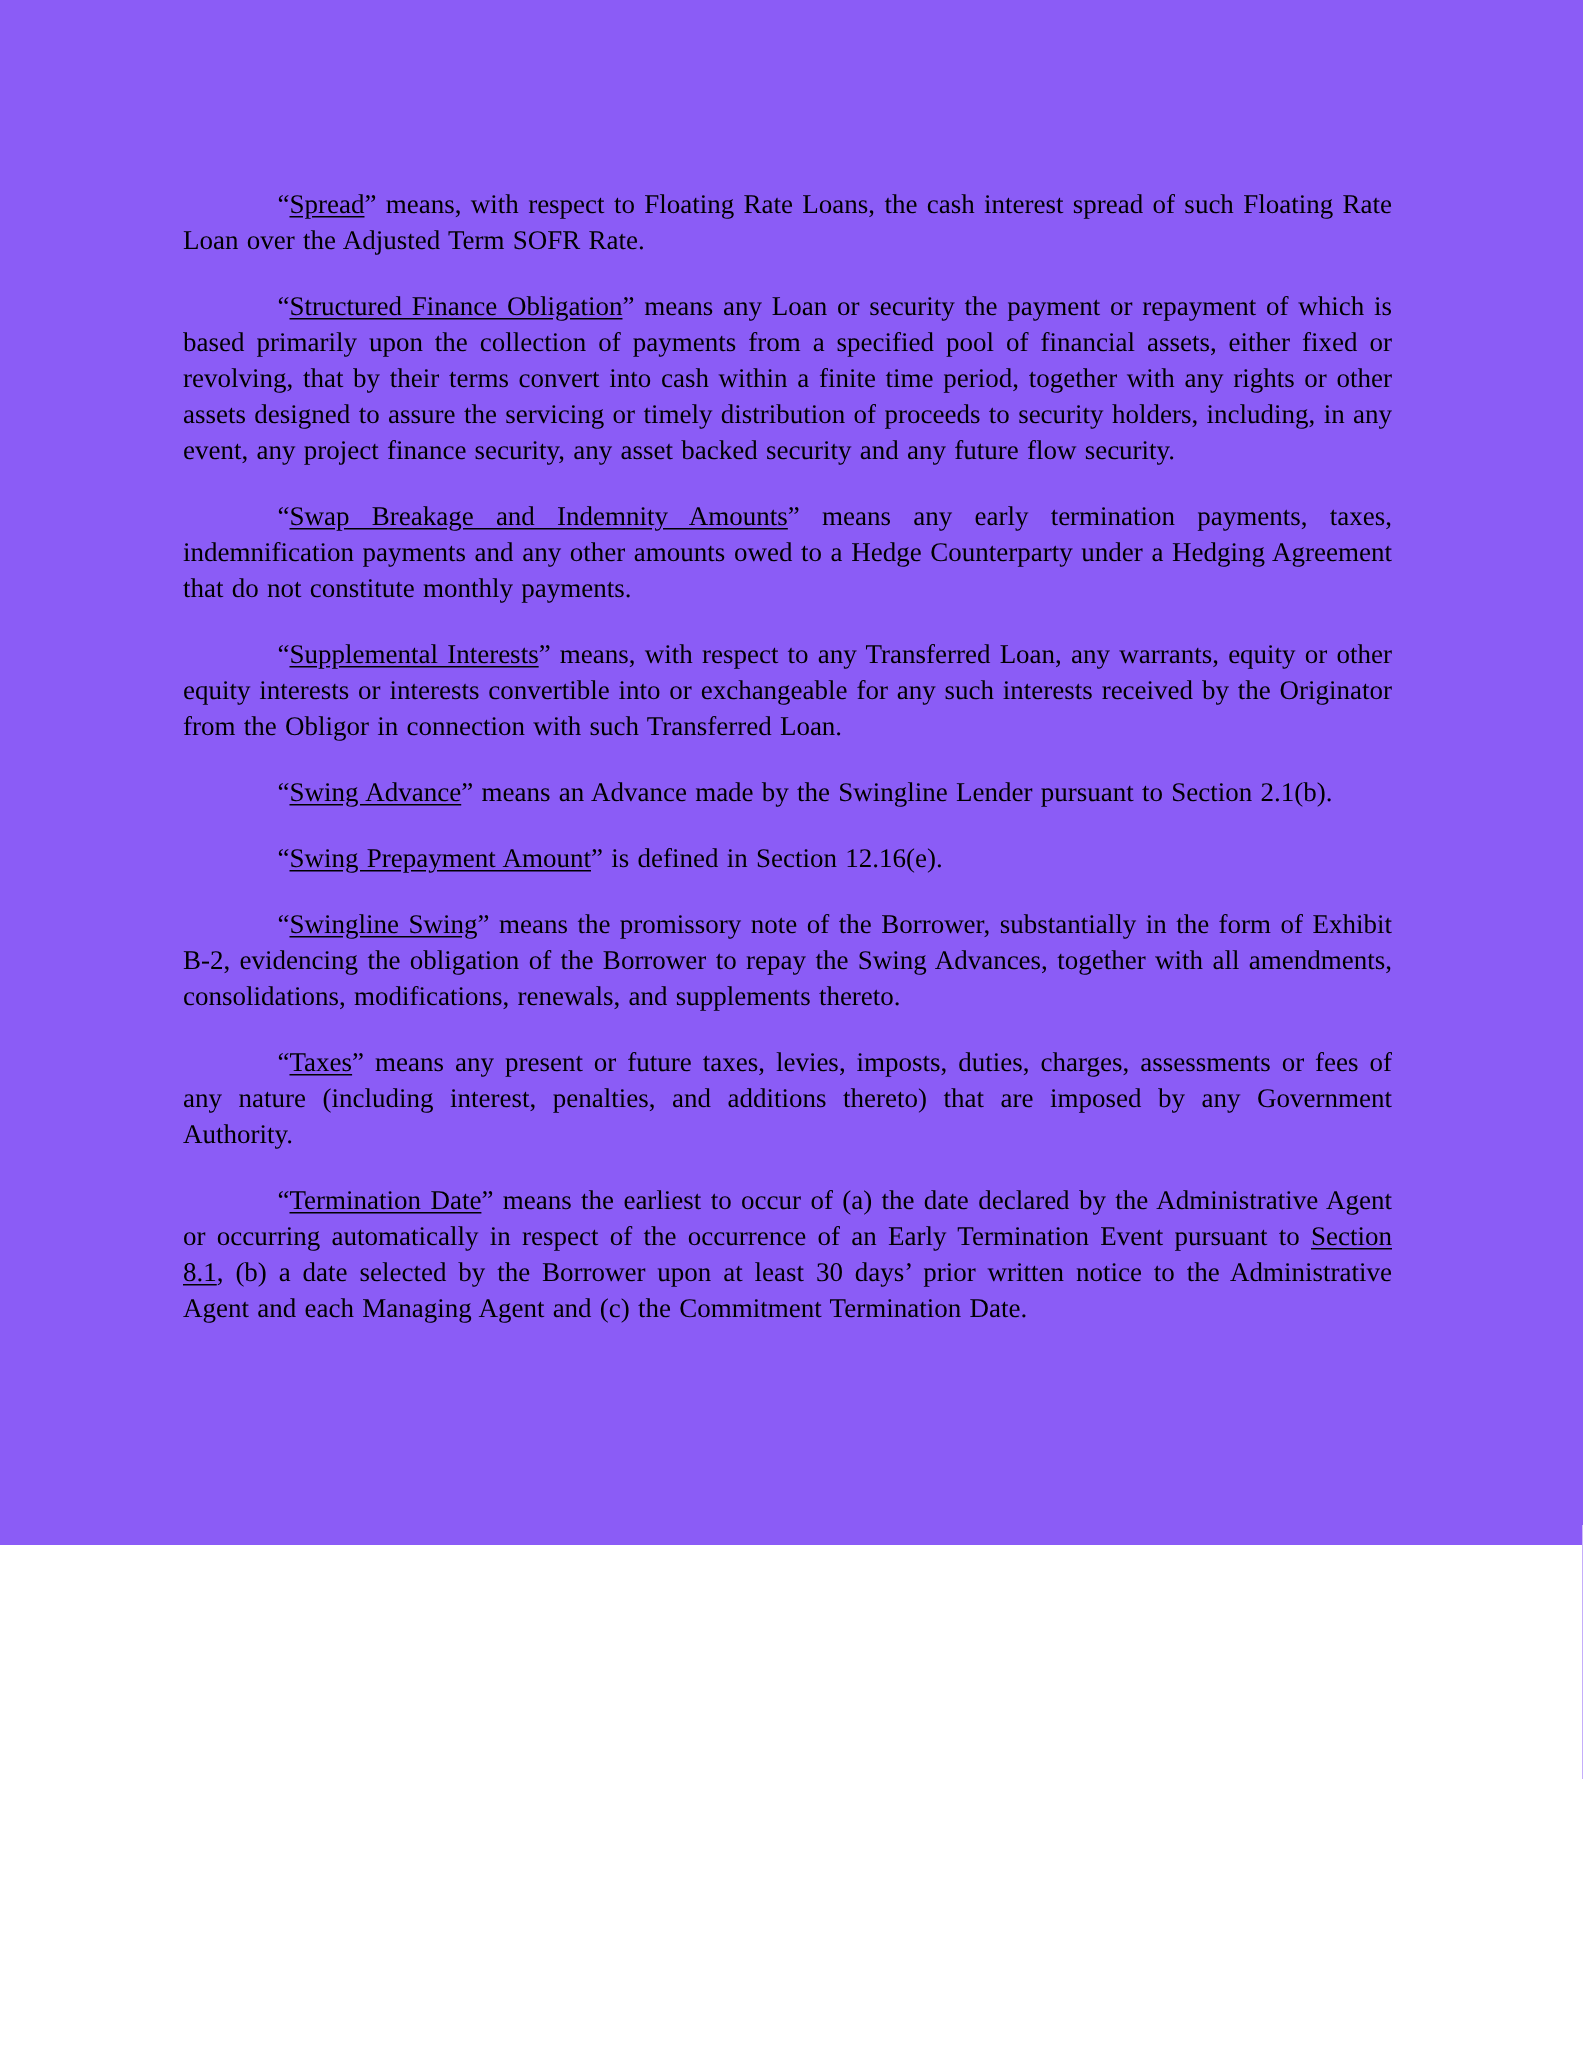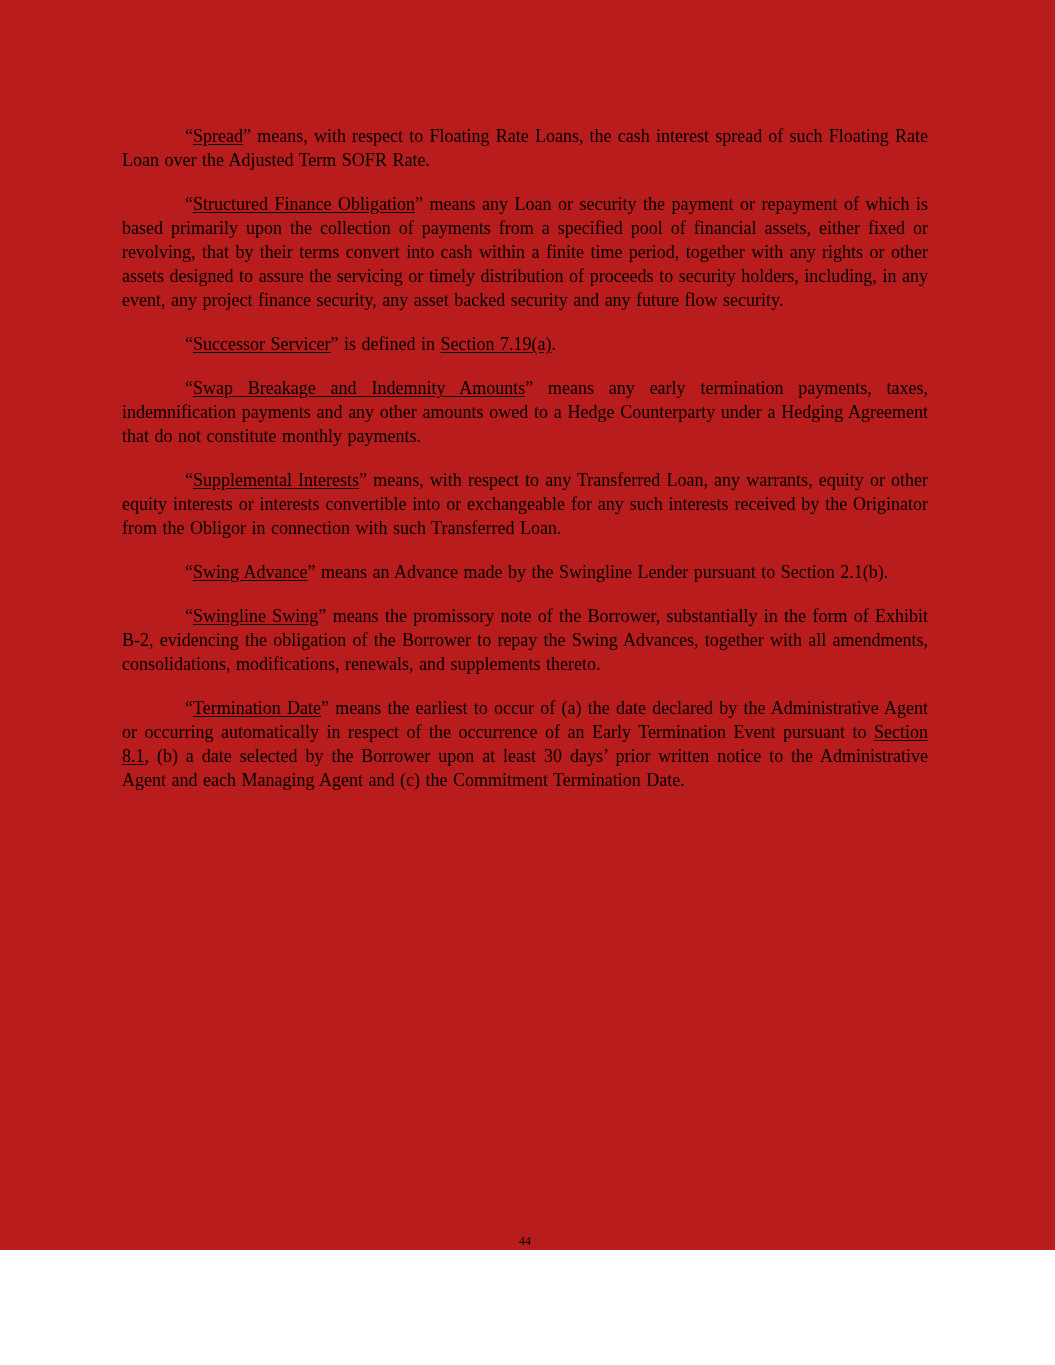--- a/index.html
+++ b/index.html
@@ -3,22 +3,22 @@
 <meta charset="utf-8">
 <style>
   html, body {
     margin: 0;
     padding: 0;
     background: #ffffff;
   }
   .page {
     position: relative;
     width: 1055px;
-    height: 1250px;
-    background: #b91c1c;
+    height: 1030px;
+    background: #8b5cf6;
     color: #000000;
     font-family: "Liberation Serif", "DejaVu Serif", serif;
     overflow: hidden;
   }
   .doc-body {
     position: absolute;
     left: 122px;
     top: 124px;
     width: 806px;
   }
@@ -44,21 +44,22 @@
     line-height: 24px;
   }
 </style>
 </head>
 <body>
 
 <div class="page">
   <div class="doc-body">
       <p class="para"><span>“</span><span class="underlined">Spread</span><span>” means, with respect to Floating Rate Loans, the cash interest spread of such Floating Rate Loan over the Adjusted Term SOFR Rate.</span></p>
       <p class="para"><span>“</span><span class="underlined">Structured Finance Obligation</span><span>” means any Loan or security the payment or repayment of which is based primarily upon the collection of payments from a specified pool of financial assets, either fixed or revolving, that by their terms convert into cash within a finite time period, together with any rights or other assets designed to assure the servicing or timely distribution of proceeds to security holders, including, in any event, any project finance security, any asset backed security and any future flow security.</span></p>
-      <p class="para"><span>“</span><span class="underlined">Successor Servicer</span><span>” is defined in </span><span class="underlined">Section 7.19(a)</span><span>.</span></p>
       <p class="para"><span>“</span><span class="underlined">Swap Breakage and Indemnity Amounts</span><span>” means any early termination payments, taxes, indemnification payments and any other amounts owed to a Hedge Counterparty under a Hedging Agreement that do not constitute monthly payments.</span></p>
       <p class="para"><span>“</span><span class="underlined">Supplemental Interests</span><span>” means, with respect to any Transferred Loan, any warrants, equity or other equity interests or interests convertible into or exchangeable for any such interests received by the Originator from the Obligor in connection with such Transferred Loan.</span></p>
       <p class="para"><span>“</span><span class="underlined">Swing Advance</span><span>” means an Advance made by the Swingline Lender pursuant to Section 2.1(b).</span></p>
+      <p class="para"><span>“</span><span class="underlined">Swing Prepayment Amount</span><span>” is defined in Section 12.16(e).</span></p>
       <p class="para"><span>“</span><span class="underlined">Swingline Swing</span><span>” means the promissory note of the Borrower, substantially in the form of Exhibit B-2, evidencing the obligation of the Borrower to repay the Swing Advances, together with all amendments, consolidations, modifications, renewals, and supplements thereto.</span></p>
+      <p class="para"><span>“</span><span class="underlined">Taxes</span><span>” means any present or future taxes, levies, imposts, duties, charges, assessments or fees of any nature (including interest, penalties, and additions thereto) that are imposed by any Government Authority.</span></p>
       <p class="para"><span>“</span><span class="underlined">Termination Date</span><span>” means the earliest to occur of (a) the date declared by the Administrative Agent or occurring automatically in respect of the occurrence of an Early Termination Event pursuant to </span><span class="underlined">Section 8.1</span><span>, (b) a date selected by the Borrower upon at least 30 days’ prior written notice to the Administrative Agent and each Managing Agent and (c) the Commitment Termination Date.</span></p>
     </div>
   <div class="page-number">44</div>
 </div>
 
 </body></html>

